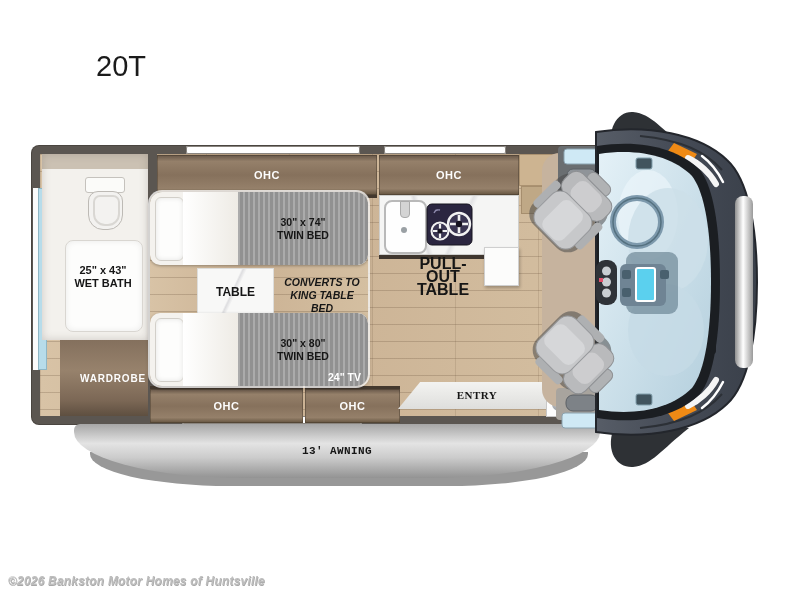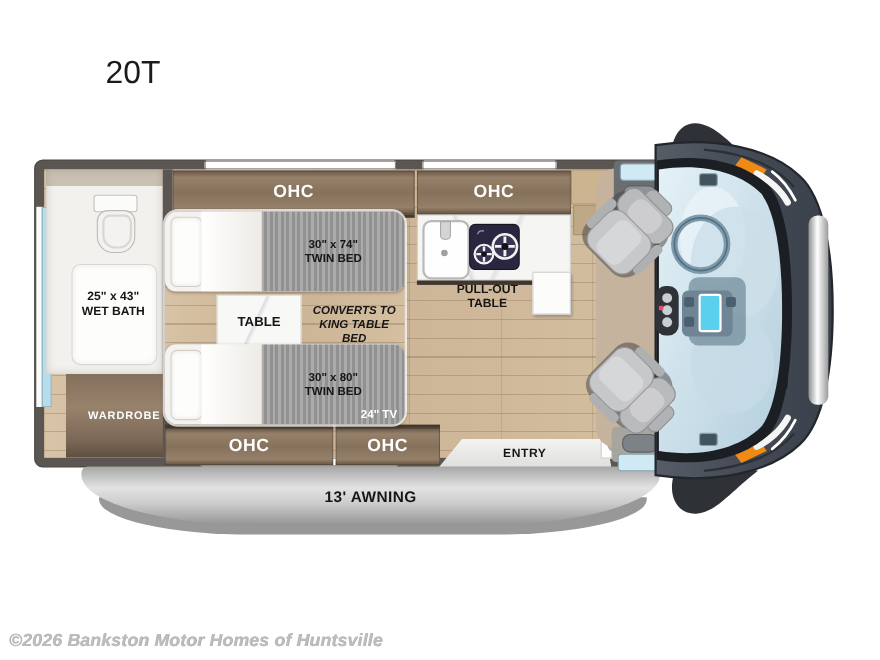--- a/index.html
+++ b/index.html
@@ -1,23 +1,23 @@
 <!DOCTYPE html>
 <html><head>
 <meta charset="utf-8">
 <style>
   html,body{margin:0;padding:0;}
   body{font-family:"Liberation Sans", sans-serif; background:#ffffff;}
   #stage{position:relative;width:800px;height:600px;background:#fff;overflow:hidden;}
   .abs{position:absolute;}
   .lbl{font-weight:bold;color:#161616;text-align:center;line-height:13px;font-size:10.5px;}
-  .lbl-white{font-weight:bold;color:#fdfdfd;text-align:center;font-size:16px;letter-spacing:.5px;}
+  .lbl-white{font-weight:bold;color:#fdfdfd;text-align:center;font-size:11px;letter-spacing:.5px;}
 
   #title{left:96px;top:50px;font-size:29px;color:#1b1b1b;}
-  #watermark{left:8px;top:574px;font-size:16px;font-weight:bold;font-style:italic;color:#bdbdbd;text-shadow:.5px .5px 0 #a8a8a8;letter-spacing:.2px;}
+  #watermark{left:8px;top:574px;font-size:12px;font-weight:bold;font-style:italic;color:#bdbdbd;text-shadow:.5px .5px 0 #a8a8a8;letter-spacing:.2px;}
 
   
   #wallbox{left:32px;top:146px;width:578px;height:278px;background:#5b5651;border-radius:7px;box-shadow:0 0 0 1px #4a4540;}
   #floor{left:40px;top:154px;width:564px;height:262px;
     background-color:#cfb99d;
     background-image:
       repeating-linear-gradient(180deg, rgba(101,78,56,.25) 0 1px, rgba(0,0,0,0) 1px 17px),
       repeating-linear-gradient(90deg, rgba(101,78,56,.16) 0 1px, rgba(0,0,0,0) 1px 83px),
       linear-gradient(90deg,#d8c3a6,#cbb294 45%,#d4bfa1);}
   .window{background:#ffffff;border-radius:2px;height:8px;box-shadow:0 0 0 1px #8a857f inset;}
@@ -60,60 +60,60 @@
     background:
       linear-gradient(115deg, rgba(0,0,0,0) 55%, rgba(170,170,180,.25) 57%, rgba(0,0,0,0) 60%),
       linear-gradient(75deg, rgba(0,0,0,0) 30%, rgba(170,170,180,.3) 32%, rgba(0,0,0,0) 35%),
       #f5f5f4;
     box-shadow:0 0 0 1px #cfcfcd inset;}
   #counter-edge{left:379px;top:255px;width:140px;height:4px;background:#3f362e;}
   #sink{left:384px;top:200px;width:39px;height:50px;background:#fefefe;border:2px solid #b9b9b9;border-radius:8px;}
   #faucet{position:absolute;left:14px;top:-1px;width:8px;height:15px;background:#d4d4d4;border:1px solid #aaa;border-radius:0 0 4px 4px;}
   #drain{position:absolute;left:15px;top:25px;width:6px;height:6px;background:#9aa0a4;border-radius:50%;}
   #pullout-table{left:484px;top:247px;width:33px;height:37px;background:#fcfcfb;border:1px solid #cfcfcf;box-shadow:1px 2px 3px rgba(0,0,0,.25);}
-  #pullout-label{left:404px;top:257px;width:78px;font-size:11px;}
+  #pullout-label{left:404px;top:257px;width:78px;font-size:16px;}
 
   
   #bedwrap{left:150px;top:192px;width:218px;height:194px;border-radius:12px;overflow:hidden;
     background-color:#cfb99d;
     background-image:repeating-linear-gradient(180deg, rgba(101,78,56,.25) 0 1px, rgba(0,0,0,0) 1px 17px),
       linear-gradient(90deg,#d8c3a6,#cbb294 45%,#d4bfa1);
     box-shadow:0 0 0 2px rgba(255,255,255,.75), 0 2px 5px rgba(0,0,0,.3);}
   .bed{position:absolute;left:0;width:218px;height:73px;background:#f4f2ee;border-radius:10px;overflow:hidden;box-shadow:0 1px 3px rgba(0,0,0,.3);}
   .pillow{position:absolute;left:5px;top:5px;width:27px;height:62px;background:#fdfdfc;border:1px solid #d2cfc9;border-radius:6px;box-shadow:inset 0 0 5px rgba(0,0,0,.1);}
   .sheet{position:absolute;left:33px;top:0;width:55px;height:73px;background:linear-gradient(90deg,#ffffff,#eeebe5);}
   .blanket{position:absolute;left:88px;top:0;right:0;bottom:0;border-radius:0 10px 10px 0;
     background-image:repeating-linear-gradient(90deg,#ababab 0 2px,#919191 2px 5px);display:flex;align-items:center;justify-content:center;}
   #tv-label{position:absolute;right:7px;bottom:3px;color:#ffffff;font-weight:bold;font-size:10.5px;}
   #table-marble{position:absolute;left:47px;top:76px;width:75px;height:46px;
     background:linear-gradient(115deg, rgba(0,0,0,0) 45%, rgba(160,160,170,.3) 47%, rgba(0,0,0,0) 51%),#f8f8f7;
     border:1px solid #dddddb;display:flex;align-items:center;justify-content:center;}
   #table-marble span{font-size:12px;}
   #converts-label{position:absolute;left:128px;top:84px;width:88px;font-style:italic;}
 
   
-  #entry-step{left:398px;top:399px;width:158px;height:27px;background:linear-gradient(180deg,#f3f3f1,#dededc);
+  #entry-step{left:398px;top:382px;width:158px;height:27px;background:linear-gradient(180deg,#f3f3f1,#dededc);
     -webkit-clip-path:polygon(14% 0,97% 0,100% 100%,0 100%);clip-path:polygon(14% 0,97% 0,100% 100%,0 100%);
-    display:flex;align-items:center;justify-content:center;}
+    display:flex;align-items:center;justify-content:center;font-family:Liberation Serif, serif;}
   #entry-strip{left:398px;top:426px;width:158px;height:4px;background:#ffffff;box-shadow:0 1px 1px rgba(0,0,0,.2);}
   #entry-step span{font-size:11px;letter-spacing:.5px;}
   #step-light{left:546px;top:392px;width:24px;height:23px;background:#fdfdfd;border:1px solid #c8c8c8;}
   #step-light i{display:block;width:14px;height:14px;margin:4px auto;border-radius:50%;background:radial-gradient(circle at 35% 35%, #c9cdd1, #84898e);}
 
   
   #cab-step-1{left:519px;top:154px;width:42px;height:32px;background:#cdb491;box-shadow:0 0 0 1px rgba(120,95,65,.4) inset;}
   #cab-step-2{left:521px;top:186px;width:40px;height:28px;background:#bfa886;box-shadow:0 0 0 1px rgba(120,95,65,.35) inset;}
 
   
   #awning-shadow{left:90px;top:452px;width:498px;height:34px;background:#989898;border-radius:0 0 140px 140px / 0 0 32px 32px;}
   #awning{left:74px;top:424px;width:526px;height:54px;
     background:linear-gradient(180deg,#a6a6a6,#e3e3e3 36%,#cccccc 62%,#939393);
     border-radius:6px 2px 170px 170px / 6px 2px 46px 46px;
     display:flex;align-items:center;justify-content:center;}
-  #awning span{font-size:14px;letter-spacing:.4px;}
+  #awning span{font-size:11px;letter-spacing:.4px;font-family:Liberation Mono, monospace;}
 
   #cabsvg{left:500px;top:90px;}
 </style>
 </head>
 <body>
 
 <div id="stage">
 
   <div id="title" class="abs">20T</div>
 

